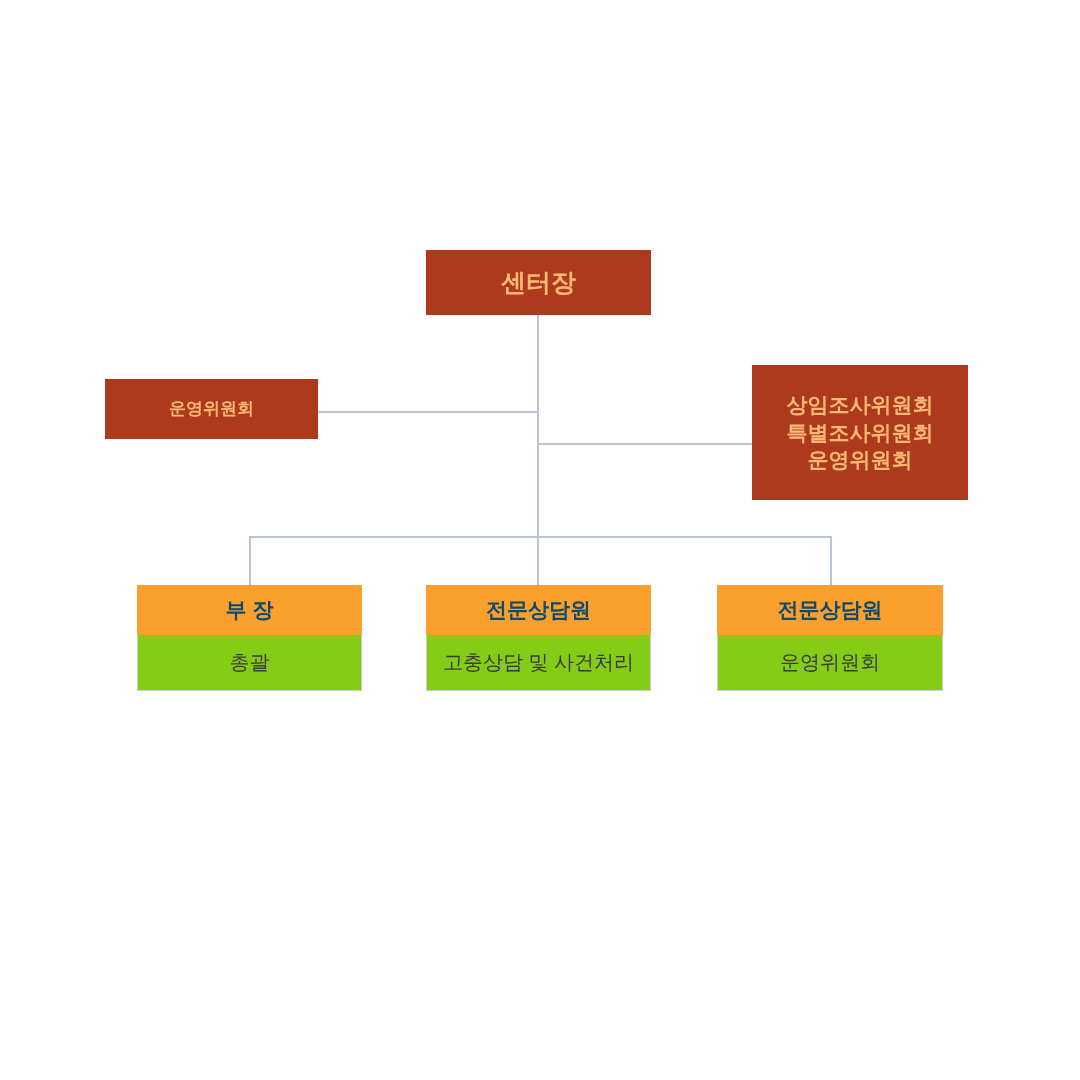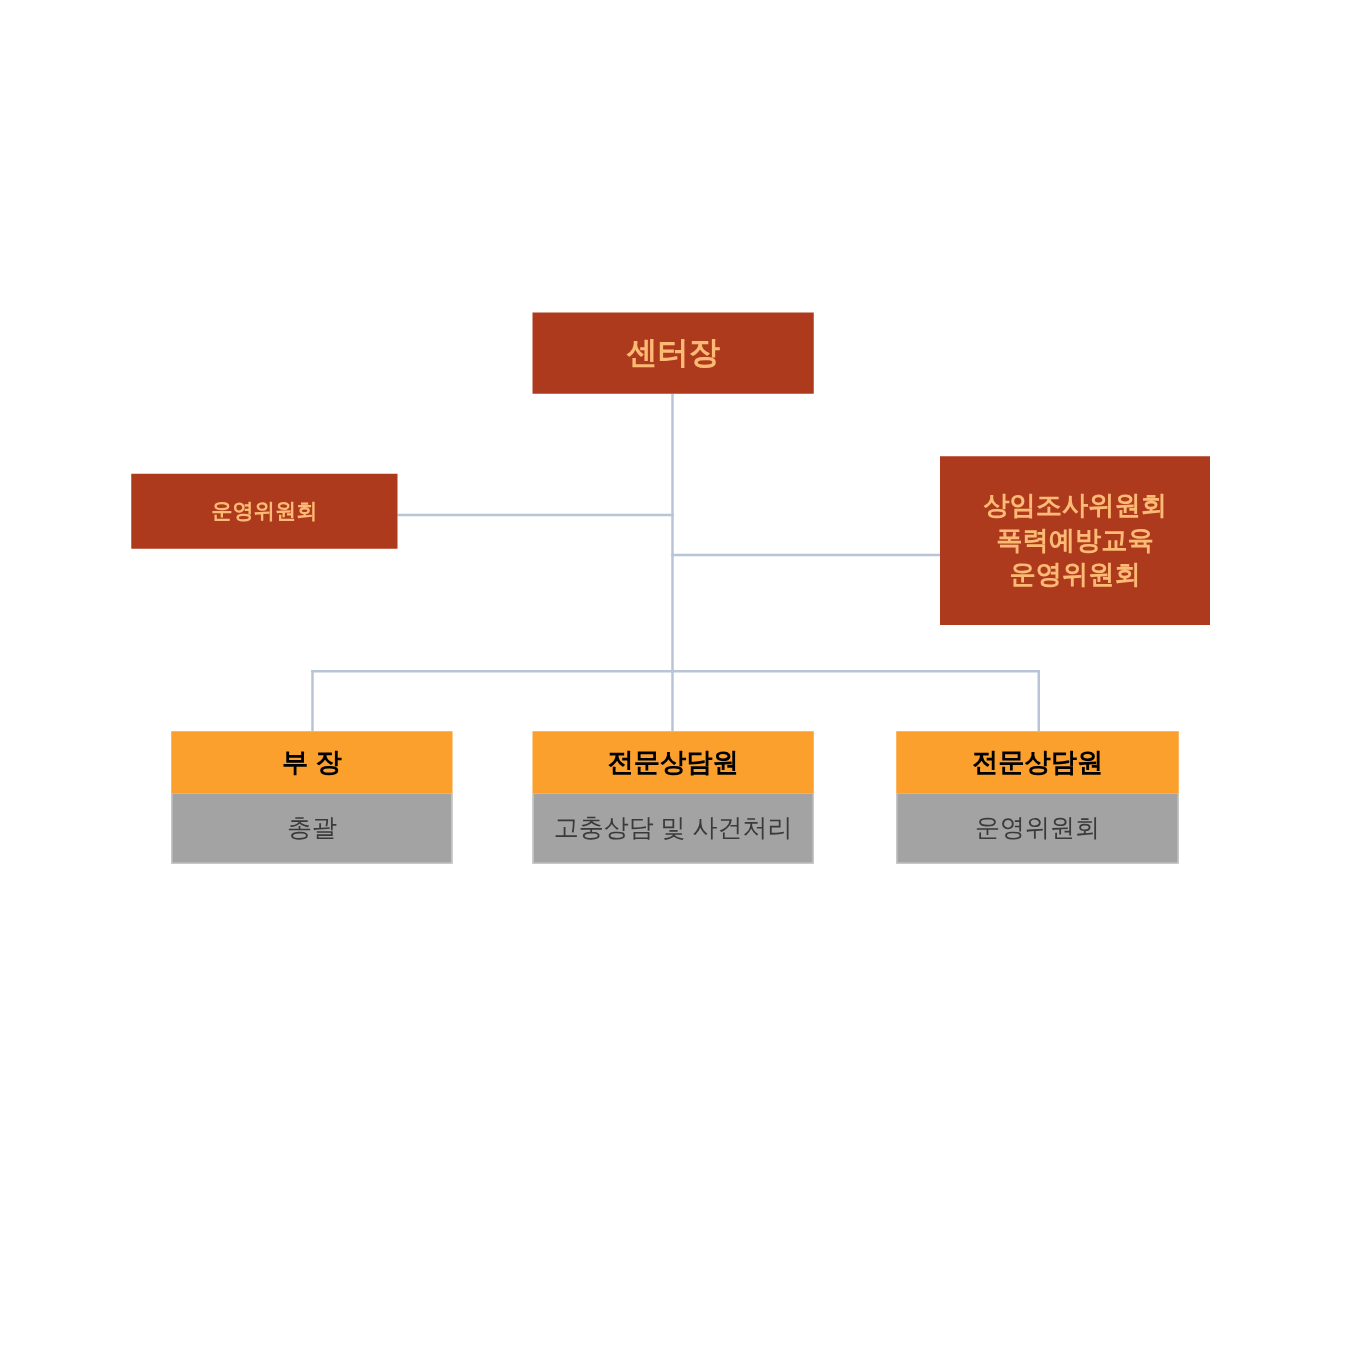--- a/index.html
+++ b/index.html
@@ -47,31 +47,31 @@
     font-weight: bold;
     line-height: 1.32;
   }
 
   
   .node-staff {
     background: transparent;
   }
   .staff-head {
     background: #fb9f2d;
-    color: #000000;
+    color: #0c4a6e;
     font-weight: bold;
     display: flex;
     align-items: center;
     justify-content: center;
     text-align: right;
     height: 50px;
     box-sizing: border-box;
   }
   .staff-body {
-    background: #a3a3a3;
+    background: #84cc16;
     color: #3a3a3a;
     border: 1px solid #cccccc;
     border-top: none;
     display: flex;
     align-items: center;
     justify-content: center;
     text-align: center;
     height: 56px;
     box-sizing: border-box;
     white-space: nowrap;
@@ -108,21 +108,21 @@
   <div class="node node-red fs-director" style="left:426px; top:250px; width:225px; height:65px;">
     <span>센터장</span>
   </div>
 
   <div class="node node-red fs-committee" style="left:105px; top:379px; width:213px; height:60px;">
     <span>운영위원회</span>
   </div>
 
   <div class="node node-red fs-multiline" style="left:752px; top:365px; width:216px; height:135px; flex-direction:column;">
     <span class="multiline-row">상임조사위원회</span>
-    <span class="multiline-row">폭력예방교육</span>
+    <span class="multiline-row">특별조사위원회</span>
     <span class="multiline-row">운영위원회</span>
   </div>
 
   <div class="node node-staff" style="left:137px; top:585px; width:225px;">
     <div class="staff-head fs-staff-head">부 장</div>
     <div class="staff-body fs-staff-body">총괄</div>
   </div>
 
   <div class="node node-staff" style="left:426px; top:585px; width:225px;">
     <div class="staff-head fs-staff-head">전문상담원</div>

